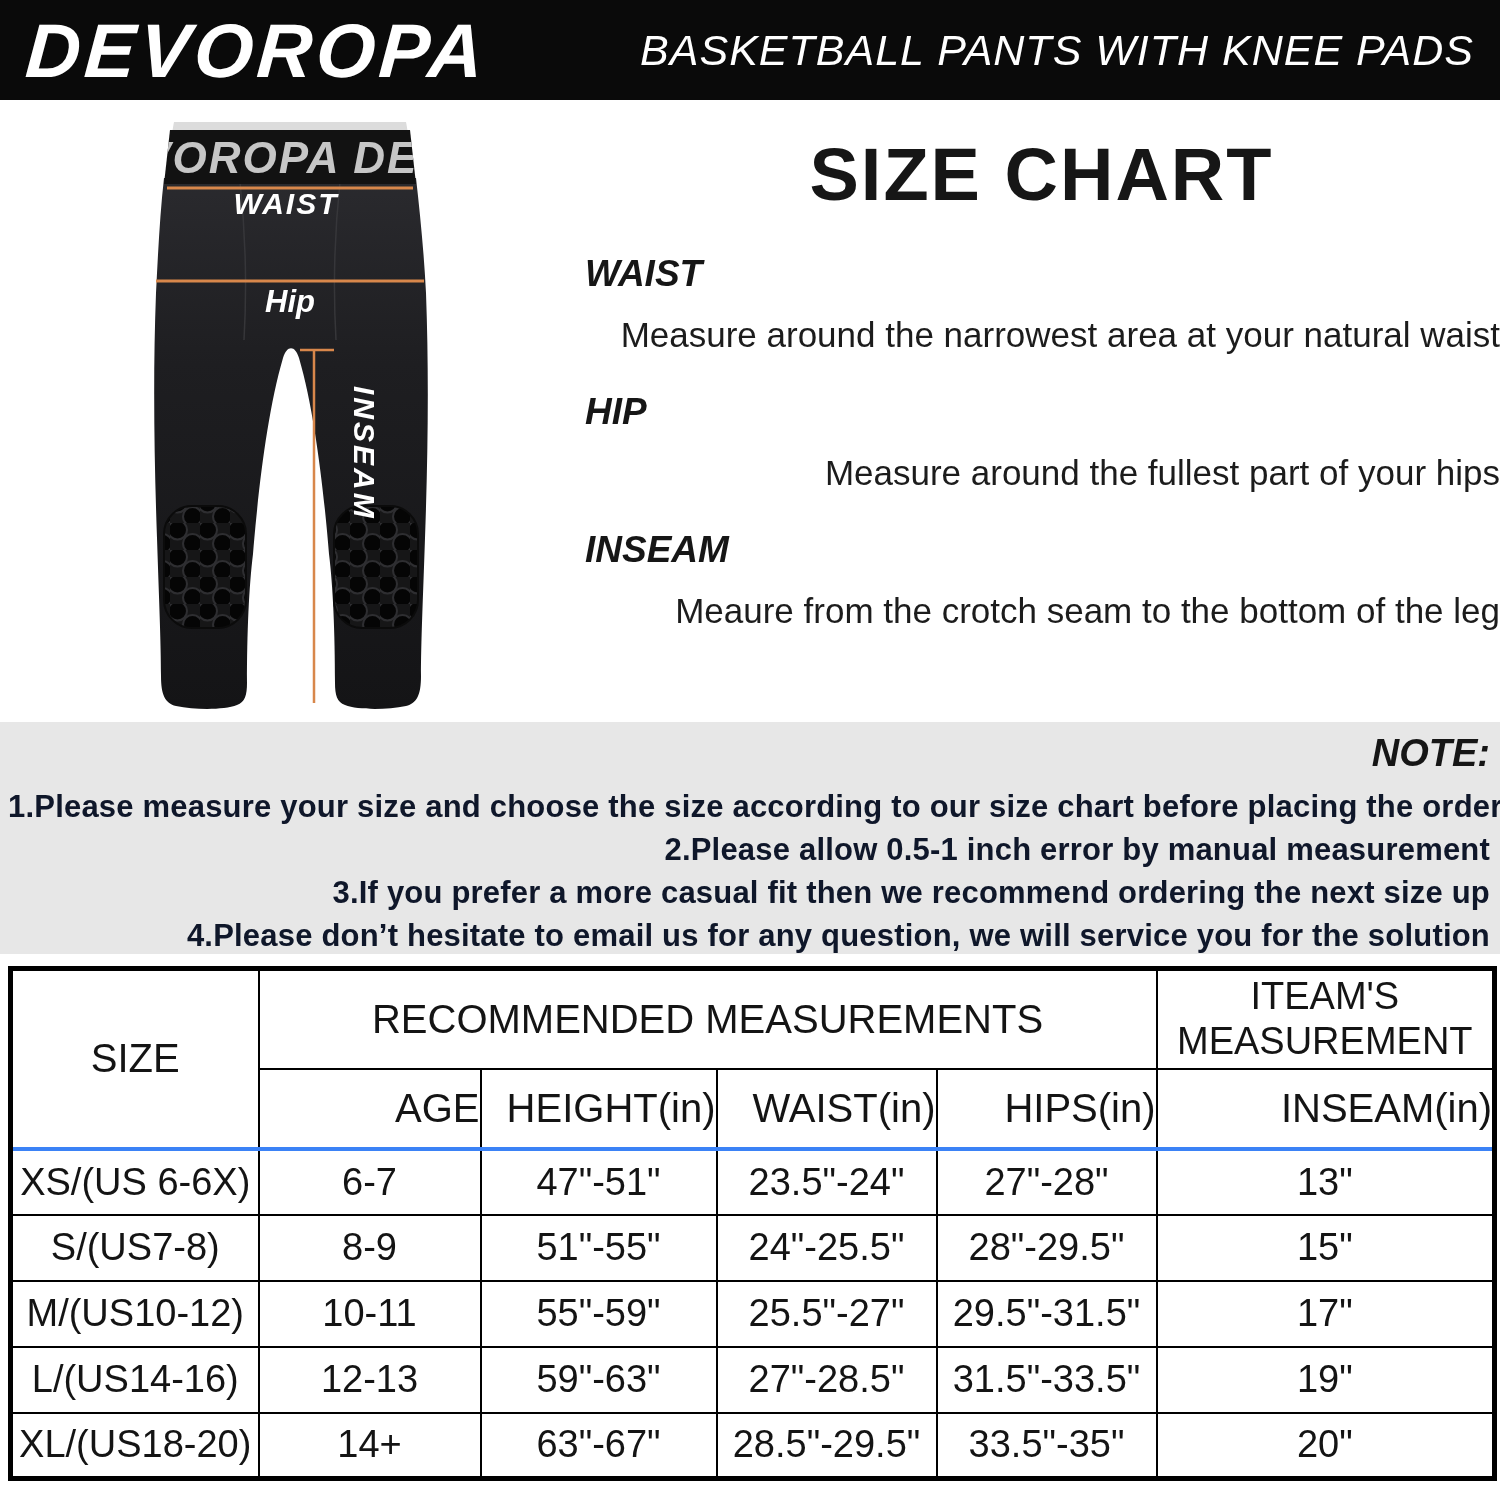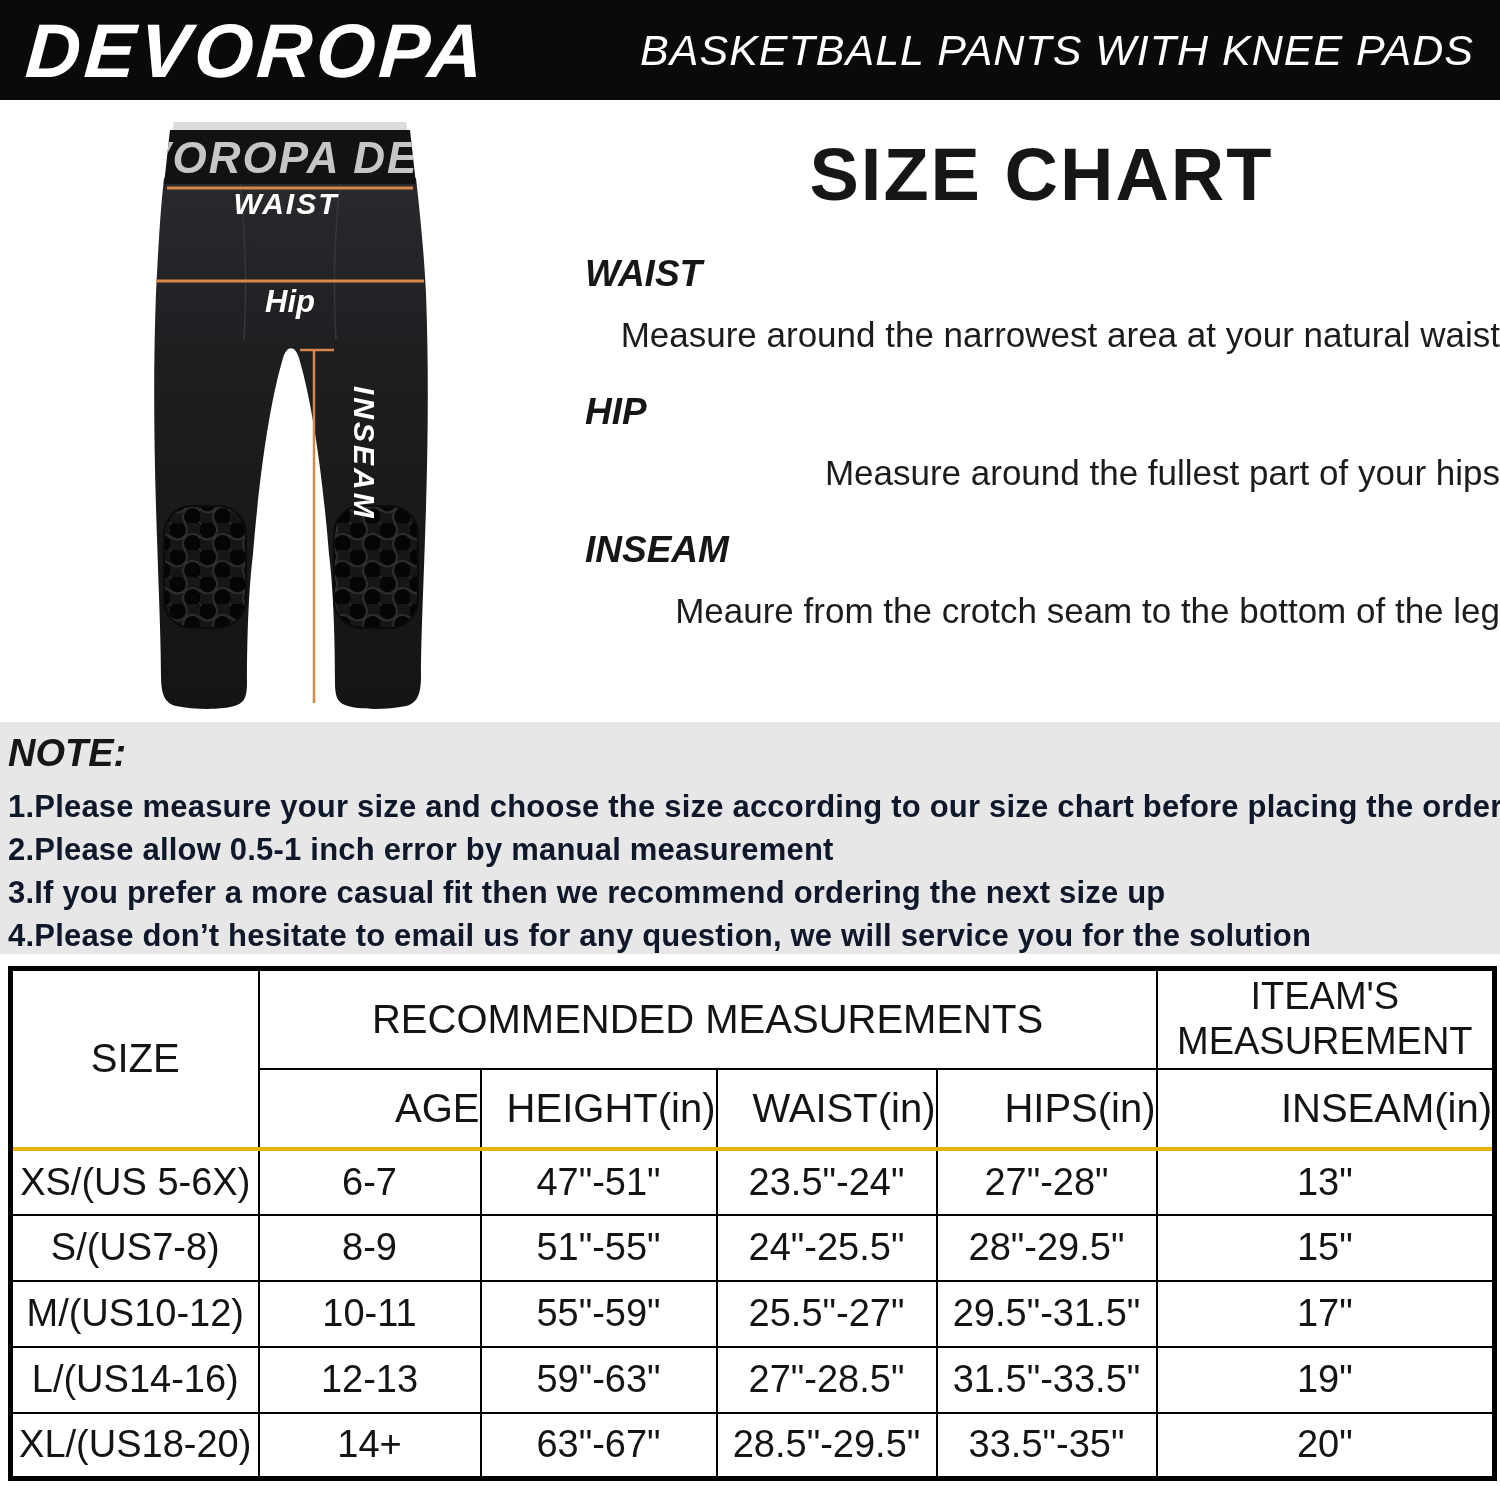--- a/index.html
+++ b/index.html
@@ -20,36 +20,36 @@
 
   
   .right-col{position:absolute;left:583px;top:118px;width:917px;}
   .size-title{font-size:74px;font-weight:bold;letter-spacing:2px;text-align:center;
               margin:14px 0 26px 0;color:#161616;}
   .term{font-size:37px;font-weight:bold;font-style:italic;margin:36px 0 0 2px;color:#161616;}
   .desc{font-size:35px;margin:20px 0 0 2px;color:#1c1c1c;white-space:nowrap;text-align:right;}
 
   
   .note{position:absolute;left:0;top:722px;width:1500px;height:232px;background:#e7e7e7;
-        box-sizing:border-box;padding:8px 10px 0 8px;}
+        box-sizing:border-box;padding:8px 10px 0 8px;text-align:right;}
   .note-title{font-size:38px;font-weight:bold;font-style:italic;margin:2px 0 10px 0;color:#161616;}
   .note-item{font-size:31px;font-weight:bold;line-height:43px;letter-spacing:.2px;
              color:#0f172a;white-space:nowrap;}
 
   
   .size-table{position:absolute;left:8px;top:966px;width:1484px;border-collapse:collapse;
               table-layout:fixed;text-align:center;font-size:38px;color:#141414;
               border:5px solid #000;}
   .size-table th,.size-table td{border:2px solid #000;font-weight:normal;padding:0;}
   .size-table tr.h1{height:100px;}
   .size-table tr.h2{height:80px;text-align:right;}
   .size-table tr.data-row{height:66px;}
   .size-table th{font-size:40px;}
   .size-table th.item-cell{line-height:1.2;font-size:38px;}
-  .size-table tr.h2 th,.size-table th.size-cell{border-bottom:4px solid #eab308;}
+  .size-table tr.h2 th,.size-table th.size-cell{border-bottom:4px solid #3b82f6;}
 </style>
 </head>
 <body>
 
 <div class="page">
 
   <div class="top-bar">
     <div class="brand">DEVOROPA</div>
     <div class="subtitle">BASKETBALL PANTS WITH KNEE PADS</div>
   </div>
@@ -159,21 +159,21 @@
       <tr class="h2">
         <th>AGE</th>
         <th>HEIGHT(in)</th>
         <th>WAIST(in)</th>
         <th>HIPS(in)</th>
         <th>INSEAM(in)</th>
       </tr>
     </thead>
     <tbody>
       <tr class="data-row">
-        <td>XS/(US 5-6X)</td>
+        <td>XS/(US 6-6X)</td>
         <td>6-7</td>
         <td>47"-51"</td>
         <td>23.5"-24"</td>
         <td>27"-28"</td>
         <td>13"</td>
       </tr>
       <tr class="data-row">
         <td>S/(US7-8)</td>
         <td>8-9</td>
         <td>51"-55"</td>

